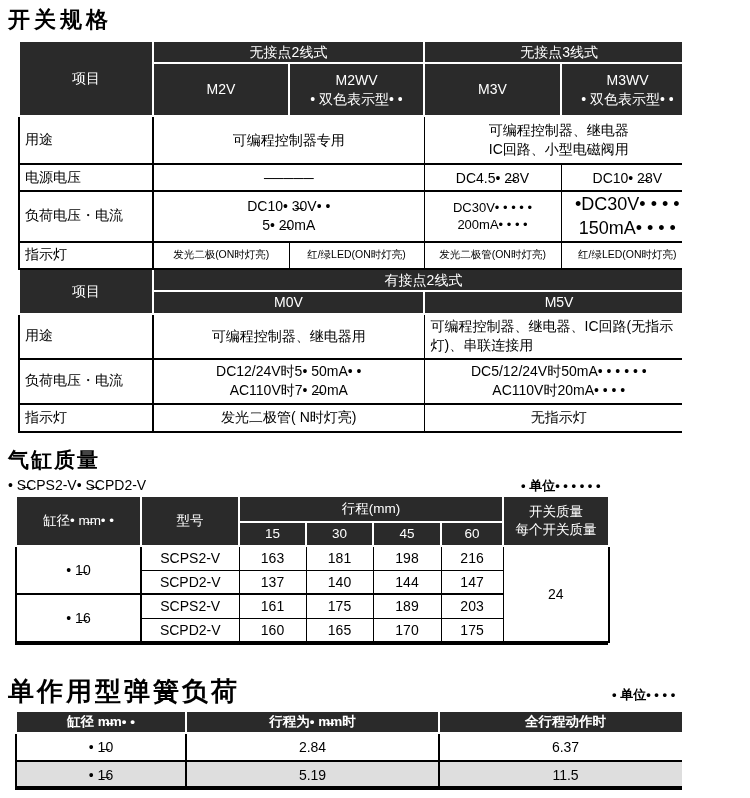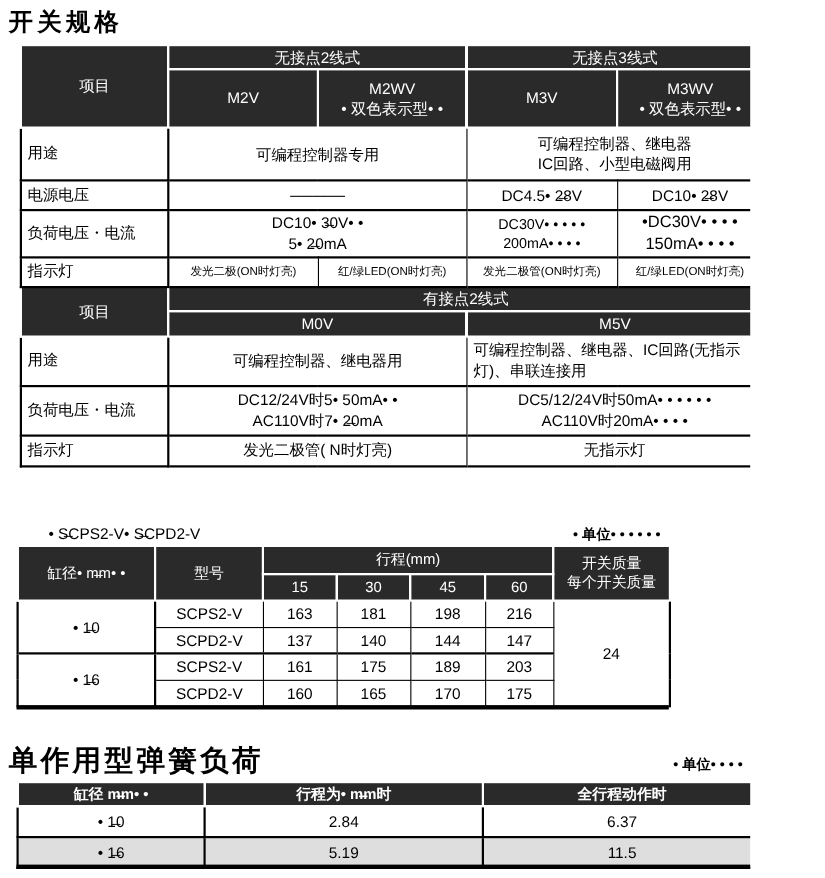--- a/index.html
+++ b/index.html
@@ -2,21 +2,21 @@
 <html><head>
 <meta charset="utf-8">
 <style>
   html,body{margin:0;padding:0;background:#fff;}
   .page{position:relative;width:682px;height:798px;background:#fff;overflow:hidden;
         font-family:"Liberation Sans","DejaVu Sans",sans-serif;color:#000;}
   .sec-title{position:absolute;font-weight:bold;white-space:nowrap;}
   #title1{left:8px;top:5px;font-size:22px;letter-spacing:4px;}
   #title2{left:8px;top:446px;font-size:21px;letter-spacing:2px;}
   #title3{left:8px;top:674px;font-size:26px;letter-spacing:3px;}
-  .subnote{position:absolute;font-size:14px;margin-left:36px;}
+  .subnote{position:absolute;font-size:14px;}
   #subtitle2{left:8px;top:477px;}
   .unitnote{position:absolute;font-size:13px;font-weight:bold;white-space:nowrap;text-align:center;}
   #unit2{left:521px;top:477px;}
   #unit3{left:612px;top:686px;}
 
   table{border-collapse:collapse;table-layout:fixed;}
   td,th{padding:0 3px;white-space:pre-line;font-size:14px;overflow:hidden;}
   th{font-weight:bold;}
   .dk{background:#2a2a2a;color:#fff;border:2px solid #fff;font-weight:normal;
       text-align:center;font-size:14px;line-height:1.3;}
@@ -88,21 +88,21 @@
         <td colspan="2">─────</td>
         <td>DC4.5• 2̶8V</td>
         <td class="rgt">DC10• 2̶8V</td>
       </tr>
       <tr style="height:38px">
         <td class="lbl">负荷电压・电流</td>
         <td colspan="2" class="lh">DC10• 3̶0V• •
 5• 2̶0mA</td>
         <td class="lh" style="font-size:13px">DC30V• • • • •
 200mA• • • •</td>
-        <td class="lh rgt" style="font-size:15px">•DC30V• • • •
+        <td class="lh rgt" style="font-size:18px">•DC30V• • • •
 150mA• • • •</td>
       </tr>
       <tr style="height:27px">
         <td class="lbl">指示灯</td>
         <td class="sm">发光二极(ON时灯亮)</td>
         <td class="sm">红/绿LED(ON时灯亮)</td>
         <td class="sm">发光二极管(ON时灯亮)</td>
         <td class="sm rgt">红/绿LED(ON时灯亮)</td>
       </tr>
       <tr style="height:22px">
@@ -127,20 +127,21 @@
       </tr>
       <tr style="height:28px">
         <td class="lbl">指示灯</td>
         <td colspan="2">发光二极管( N时灯亮)</td>
         <td colspan="2" class="rgt">无指示灯</td>
       </tr>
     </tbody>
       </table>
   </div>
 
+  <div id="title2" class="sec-title">气缸质量</div>
   <div id="subtitle2" class="subnote">• S̶CPS2-V• S̶CPD2-V</div>
   <div id="unit2" class="unitnote">• 单位• • • • • •</div>
 
   <div id="t2">
     <table>
       <colgroup>
         <col style="width:125px">
           <col style="width:98px">
           <col style="width:67px">
         <col style="width:67px">

